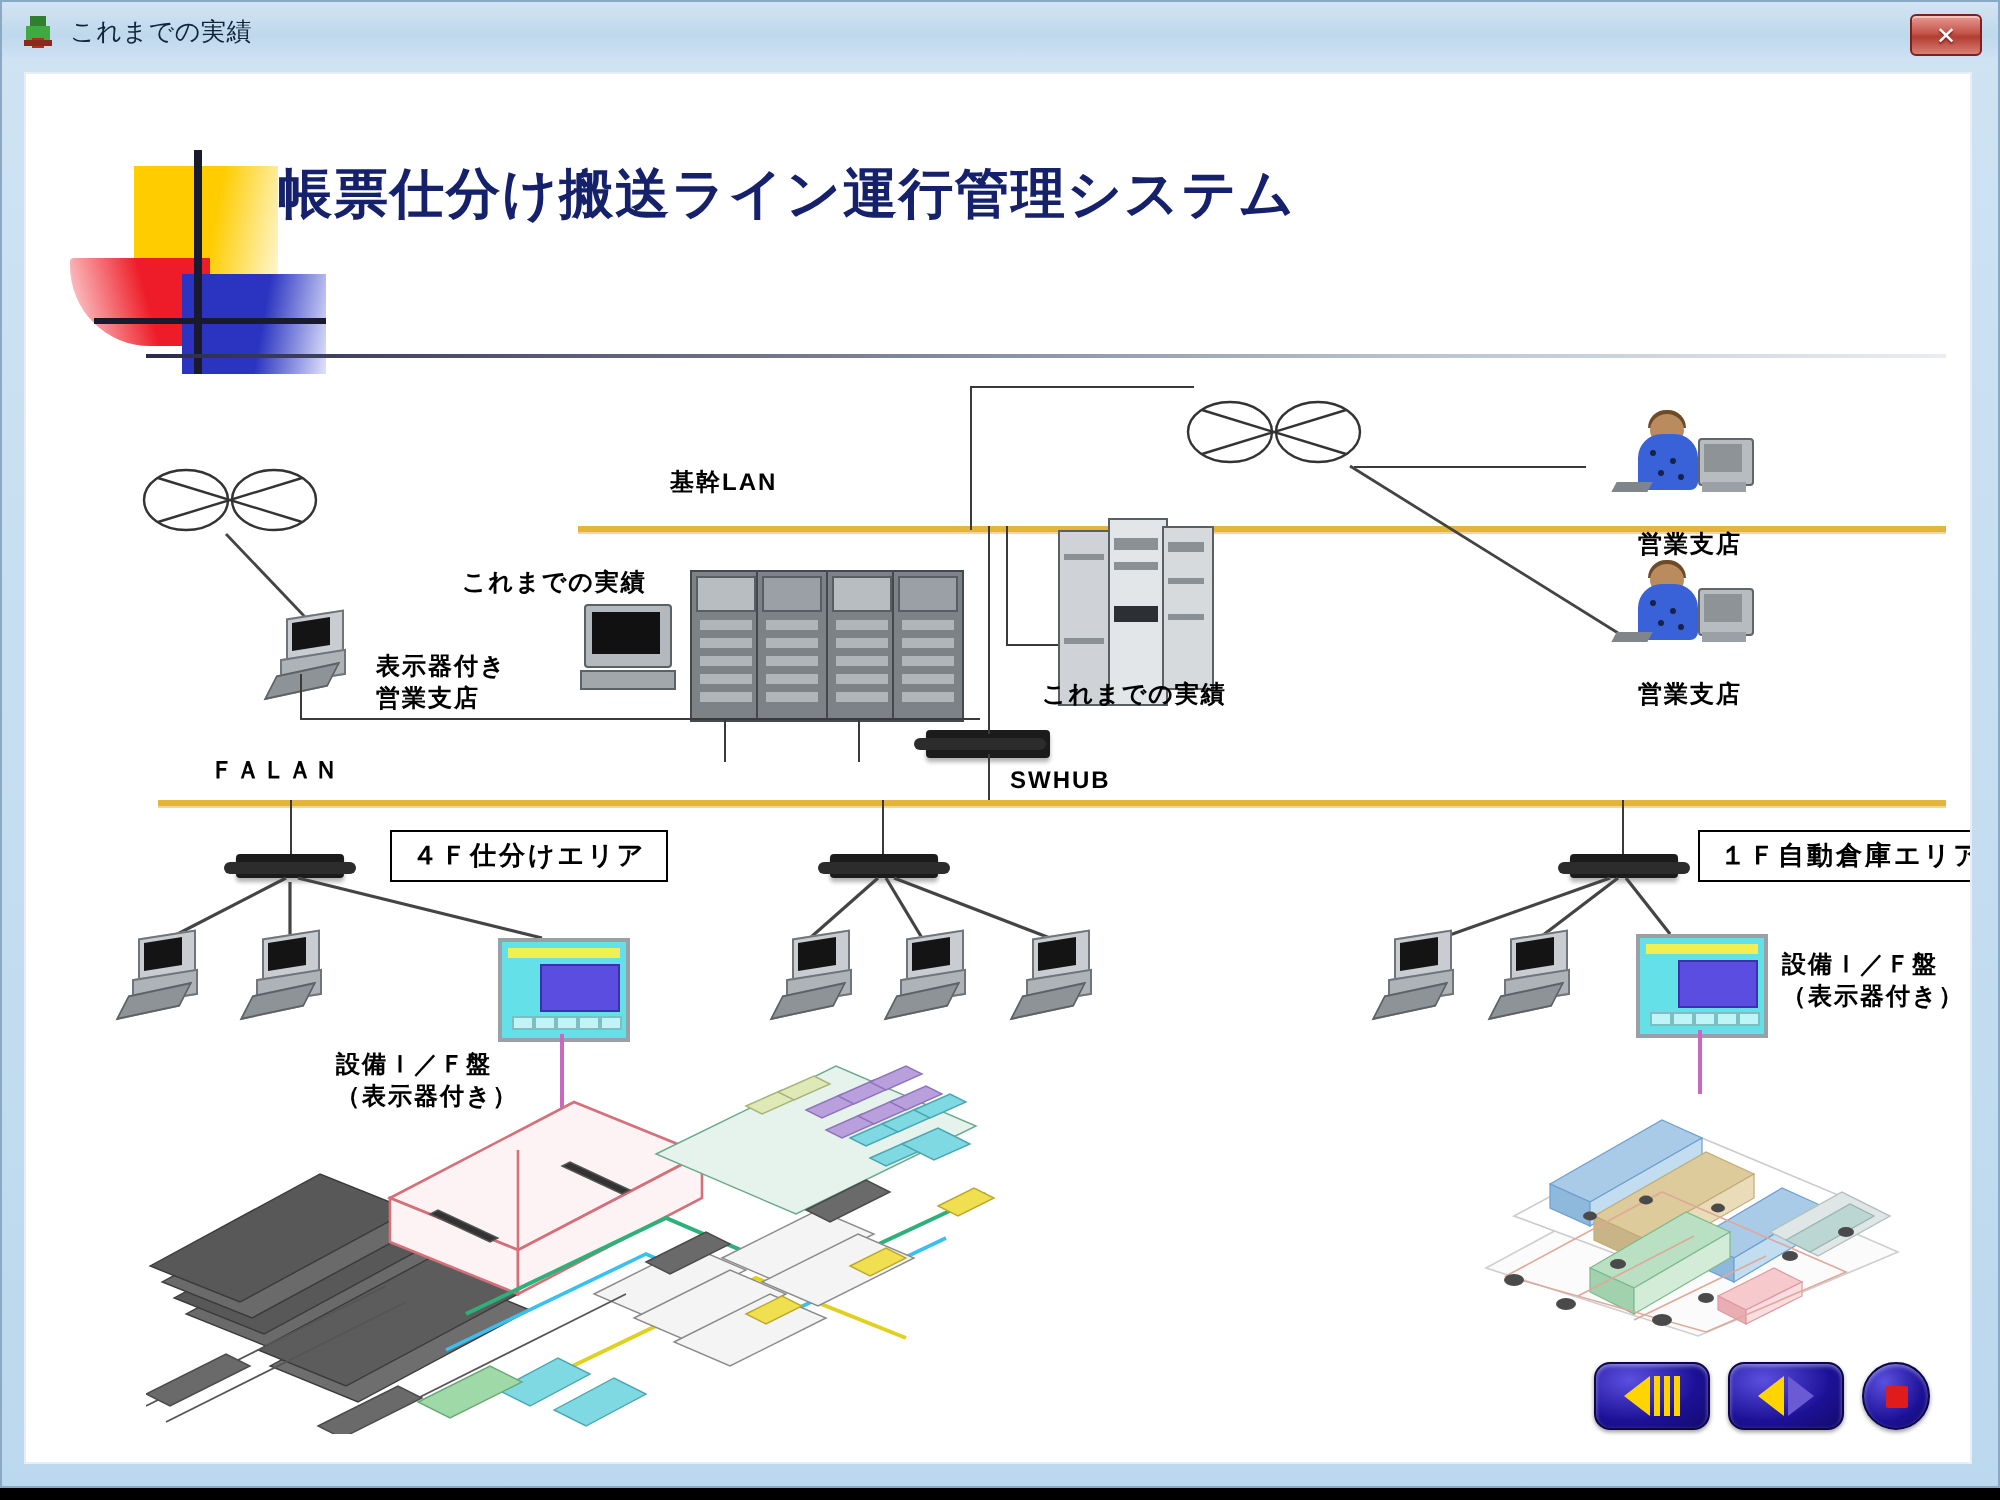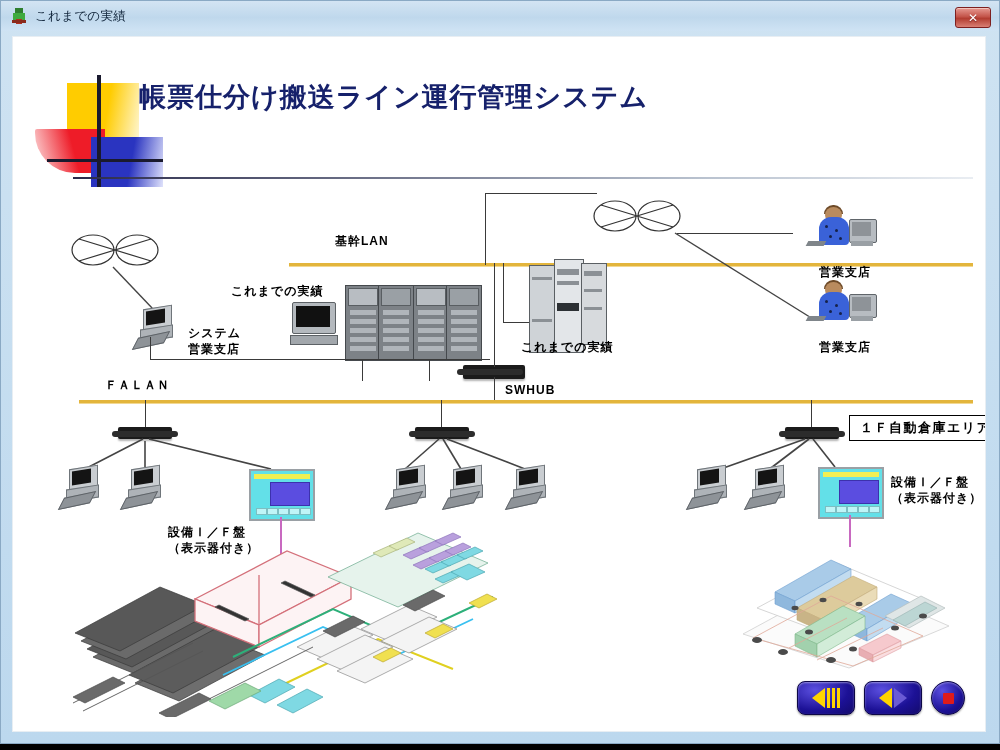--- a/index.html
+++ b/index.html
@@ -244,21 +244,21 @@
     <svg style="position:absolute;left:96px;top:228px;" width="60" height="50">
       <path d="M4 2 L44 44" stroke="#444" stroke-width="1.4" fill="none"></path>
     </svg>
     <div class="pc" style="left:122px;top:268px;">
       <span class="mon"></span>
         <span class="scr"></span>
         <span class="base"></span>
         <span class="kb"></span>
     </div>
     <div class="lbl b" style="left:175px;top:288px;">
-      <span>システム</span><br>
+      <span>表示器付き</span><br>
       <span>営業支店</span>
     </div>
 
     <div class="lbl b" style="left:218px;top:246px;">これまでの実績</div>
     <div id="ws-monitor">
       <span class="m"></span>
         <span class="s"></span>
         <span class="k"></span>
     </div>
     <div class="rack" style="left:332px;top:248px;">
@@ -349,20 +349,21 @@
     <div class="lbl b" style="left:806px;top:302px;">営業支店</div>
 
     <div class="lbl b" style="left:92px;top:340px;text-align:right;">ＦＡＬＡＮ</div>
     <div class="goldline" style="left:66px;top:363px;width:894px;"></div>
 
     <div class="vline" style="left:132px;top:363px;height:27px;"></div>
     <div class="vline" style="left:428px;top:363px;height:27px;"></div>
     <div class="vline" style="left:798px;top:363px;height:27px;"></div>
 
     <div class="hub" style="left:105px;top:390px;"></div>
+    <div class="boxlbl" style="left:182px;top:378px;">４Ｆ仕分けエリア</div>
     <svg style="position:absolute;left:62px;top:398px;" width="240" height="48">
       <path d="M68 4 L6 36" stroke="#444" stroke-width="1.6" fill="none"></path>
       <path d="M70 6 L70 34" stroke="#444" stroke-width="1.6" fill="none"></path>
       <path d="M74 4 L196 34" stroke="#444" stroke-width="1.6" fill="none"></path>
     </svg>
     <div class="pc" style="left:48px;top:428px;">
       <span class="mon"></span>
         <span class="scr"></span>
         <span class="base"></span>
         <span class="kb"></span>

